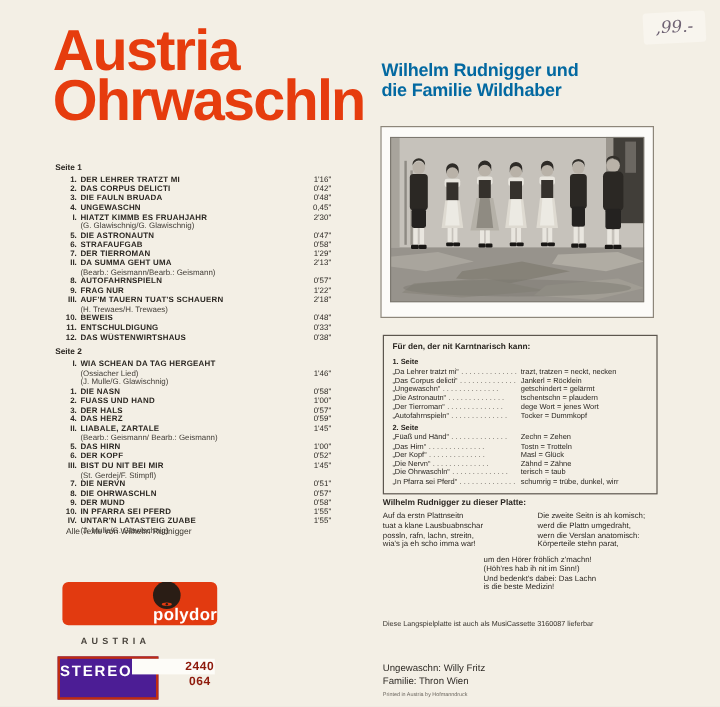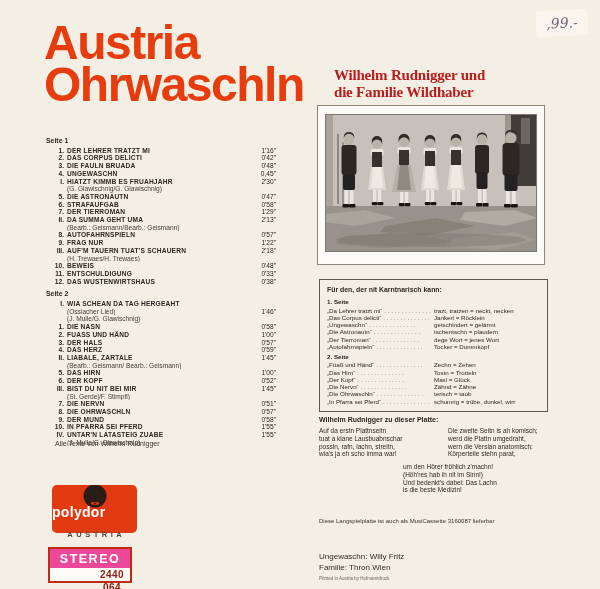--- a/index.html
+++ b/index.html
@@ -28,43 +28,43 @@
   .side-header{font-weight:bold;font-size:6.9px;margin-bottom:2px;}
   .side2-block{margin-top:5px;}
   .trk-row{display:flex;}
   .trk-row .num{width:18px;text-align:right;padding-right:3px;font-weight:bold;flex:none;}
   .trk-row .t{flex:1;font-weight:bold;letter-spacing:0.2px;white-space:nowrap;overflow:hidden;}
   .trk-row .t.sub{font-weight:normal;color:#45403a;letter-spacing:0;}
   .trk-row .time{width:28px;text-align:right;flex:none;}
   .alltexts{position:absolute;left:55px;top:440px;font-size:7px;color:#3a362f;}
   
   .polydor{
-    position:absolute;left:52px;top:485px;width:85px;height:48px;
-    background:#e23a10;border-radius:5px;text-align:left;
+    position:absolute;left:52px;top:485px;width:85px;height:36px;
+    background:#e23a10;border-radius:5px;text-align:right;padding-left:44px;
   }
   .polydor .disc{display:block;margin:0 auto;}
   .polydor .word{
     color:#fff;font-weight:bold;font-size:14px;letter-spacing:0.3px;
     line-height:10px;margin-top:-1px;
   }
   .austria{
     position:absolute;left:52px;top:530px;width:85px;text-align:center;
     font-size:7.5px;font-weight:bold;letter-spacing:3.5px;text-indent:3.5px;color:#4a453e;
   }
   .stereo-box{
     position:absolute;left:48px;top:547px;width:84px;height:36px;
-    background:#ec4899;border:2px solid #c02c10;box-sizing:border-box;
-    display:flex;flex-direction:column;
+    background:#4c1d95;border:2px solid #c02c10;box-sizing:border-box;
+    display:flex;flex-direction:row;
   }
   .stereo-label{flex:1;color:#fff;font-weight:bold;font-size:12.5px;letter-spacing:1.5px;text-align:center;padding-top:3px;}
   .catalog-strip{height:13px;background:#fdfcf8;color:#8e1a0c;font-weight:bold;font-size:10px;line-height:13px;text-align:center;letter-spacing:0.5px;padding-left:44px;}
   
   .artist{
     position:absolute;left:318px;top:51px;
-    font-size:15px;line-height:16.5px;font-weight:bold;letter-spacing:-0.2px;color:#b91c1c;margin:16px;font-family:Liberation Serif, serif;
+    font-size:15px;line-height:16.5px;font-weight:bold;letter-spacing:-0.2px;color:#0369a1;margin:0;
   }
   .photo-frame{
     position:absolute;left:317px;top:105px;width:228px;height:160px;
     background:#fcfbf8;border:1px solid #8d867a;box-sizing:border-box;
   }
   .photo-frame svg{display:block;margin:8px auto 0;}
   .glossary{
     position:absolute;left:319px;top:279px;width:229px;height:133px;
     border:1px solid #5c564e;box-sizing:border-box;padding:6px 7px 4px;
     font-size:6.2px;line-height:7.25px;

